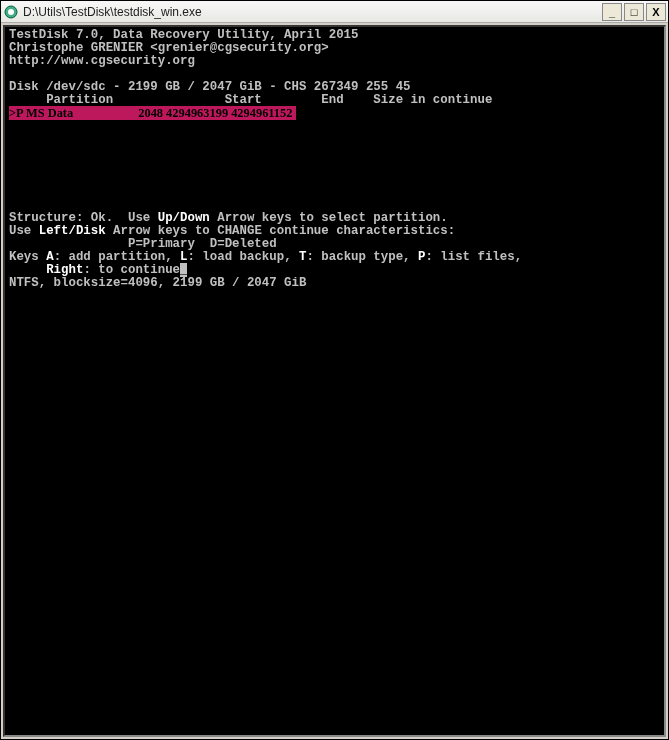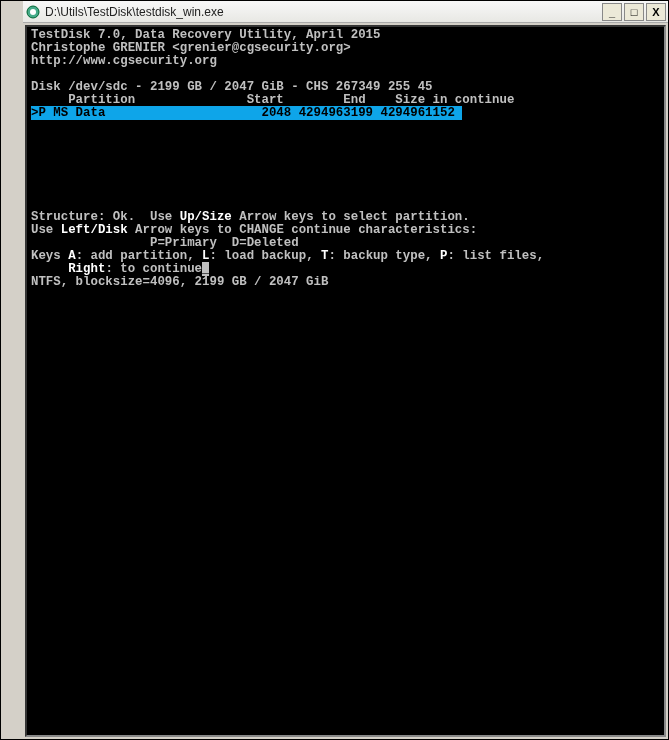--- a/index.html
+++ b/index.html
@@ -10,21 +10,20 @@
     height: 740px;
     overflow: hidden;
   }
   .window {
     width: 669px;
     height: 740px;
     background: #d4d0c8;
     border: 1px solid #000;
     display: flex;
     flex-direction: column;
-    padding-left: 22px;
   }
   .titlebar {
     height: 22px;
     background: linear-gradient(to bottom, #f8f8f8, #e8e8e4);
     border-bottom: 1px solid #aaa;
     display: flex;
     align-items: center;
     padding: 0 2px;
     font-family: Tahoma, sans-serif;
     font-size: 12px;
@@ -70,21 +69,21 @@
     border: 2px inset #888;
     color: #c0c0c0;
     font-family: "Courier New", monospace;
     font-size: 12.4px;
     line-height: 13px;
     padding: 2px 4px;
     white-space: pre;
     overflow: hidden;
     font-weight: bold;
   }
-  .hl { background: #0ea5e9; color: #000; }
+  .hl { background: #be185d; color: #000; font-family: Liberation Serif, serif; }
   .bold { font-weight: bold; color: #fff; }
   .cursor { background: #c0c0c0; color: #000; }
 </style>
 </head>
 <body>
 
 <div class="window">
   <div class="titlebar">
     <span class="icon">
       <svg width="14" height="14" viewBox="0 0 14 14">
@@ -105,20 +104,20 @@
 <span>Disk /dev/sdc - 2199 GB / 2047 GiB - CHS 267349 255 45</span>
 <span>     Partition               Start        End    Size in continue</span>
 <span class="hl">&gt;P MS Data                     2048 4294963199 4294961152 </span>
 
 
 
 
 
 
 
-<span>Structure: Ok.  Use </span><span class="bold">Up/Size</span><span> Arrow keys to select partition.</span>
+<span>Structure: Ok.  Use </span><span class="bold">Up/Down</span><span> Arrow keys to select partition.</span>
 <span>Use </span><span class="bold">Left/Disk</span><span> Arrow keys to CHANGE continue characteristics:</span>
 <span>                P=Primary  D=Deleted</span>
 <span>Keys </span><span class="bold">A</span><span>: add partition, </span><span class="bold">L</span><span>: load backup, </span><span class="bold">T</span><span>: backup type, </span><span class="bold">P</span><span>: list files,</span>
 <span>     </span><span class="bold">Right</span><span>: to continue</span><span class="cursor">_</span>
 <span>NTFS, blocksize=4096, 2199 GB / 2047 GiB</span></div>
   </div>
 </div>
 
 </body></html>

